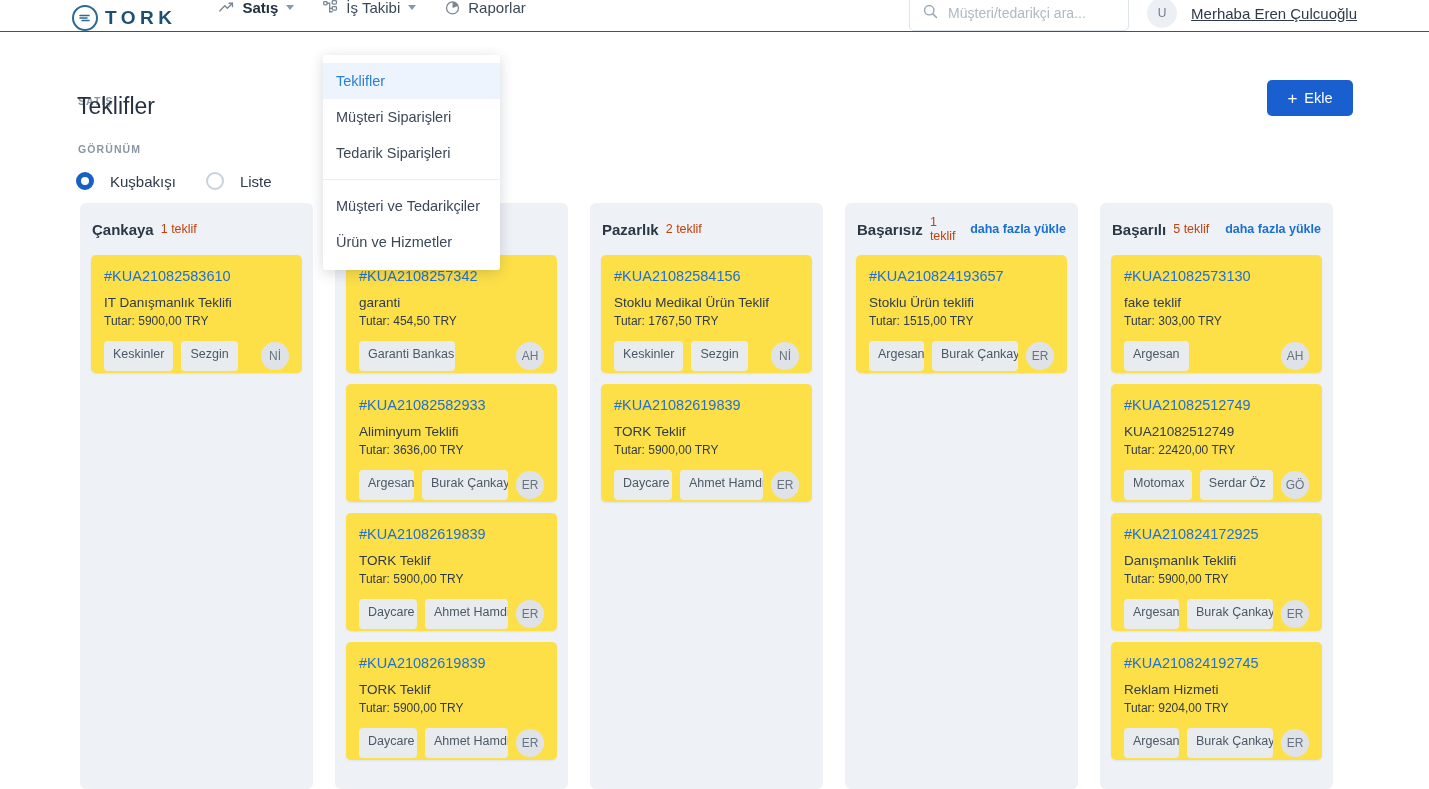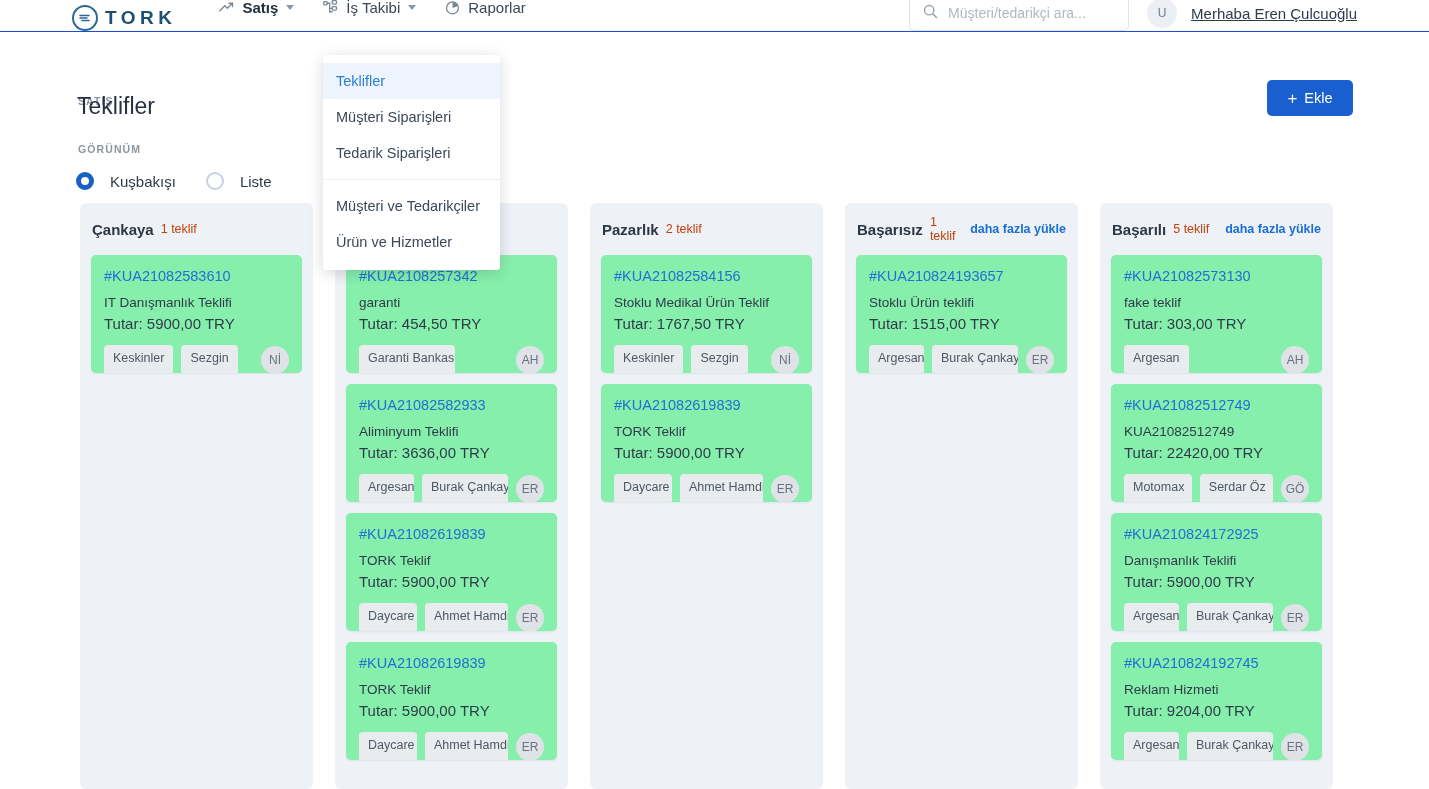--- a/index.html
+++ b/index.html
@@ -149,31 +149,31 @@
     padding: 0 1px;
   }
   .col-title { font-size: 15px; font-weight: bold; color: #2b3744; }
   .col-count { font-size: 12.5px; color: #c2410c; }
   .col-more {
     margin-left: auto; font-size: 12.5px; font-weight: bold; color: #1a6fd4;
     cursor: pointer; white-space: nowrap;
   }
 
   .card {
-    background: #86efac; border-radius: 5px;
+    background: #fde047; border-radius: 5px;
     margin-bottom: 11px;
     padding: 13px 13px 0 13px;
     height: 118px;
     overflow: hidden;
     box-shadow: 0 1px 2px rgba(40,55,75,.07);
     cursor: pointer;
   }
   .card-id { font-size: 14.5px; color: #1f6fd4; margin-bottom: 9px; }
   .card-title { font-size: 13.5px; color: #2f3b49; line-height: 1.45; }
-  .card-amount { font-size: 15px; color: #2f3b49; line-height: 1.45; margin-bottom: 11px; }
+  .card-amount { font-size: 12px; color: #2f3b49; line-height: 1.45; margin-bottom: 11px; }
   .card-tags { display: flex; align-items: center; gap: 8px; }
   .tag {
     background: #e9ecef; border-radius: 4px;
     padding: 6px 9px 8px 9px;
     font-size: 12.5px; color: #4c5865;
     white-space: nowrap; overflow: hidden;
     max-width: 96px;
     height: 30px;
   }
   .av {

